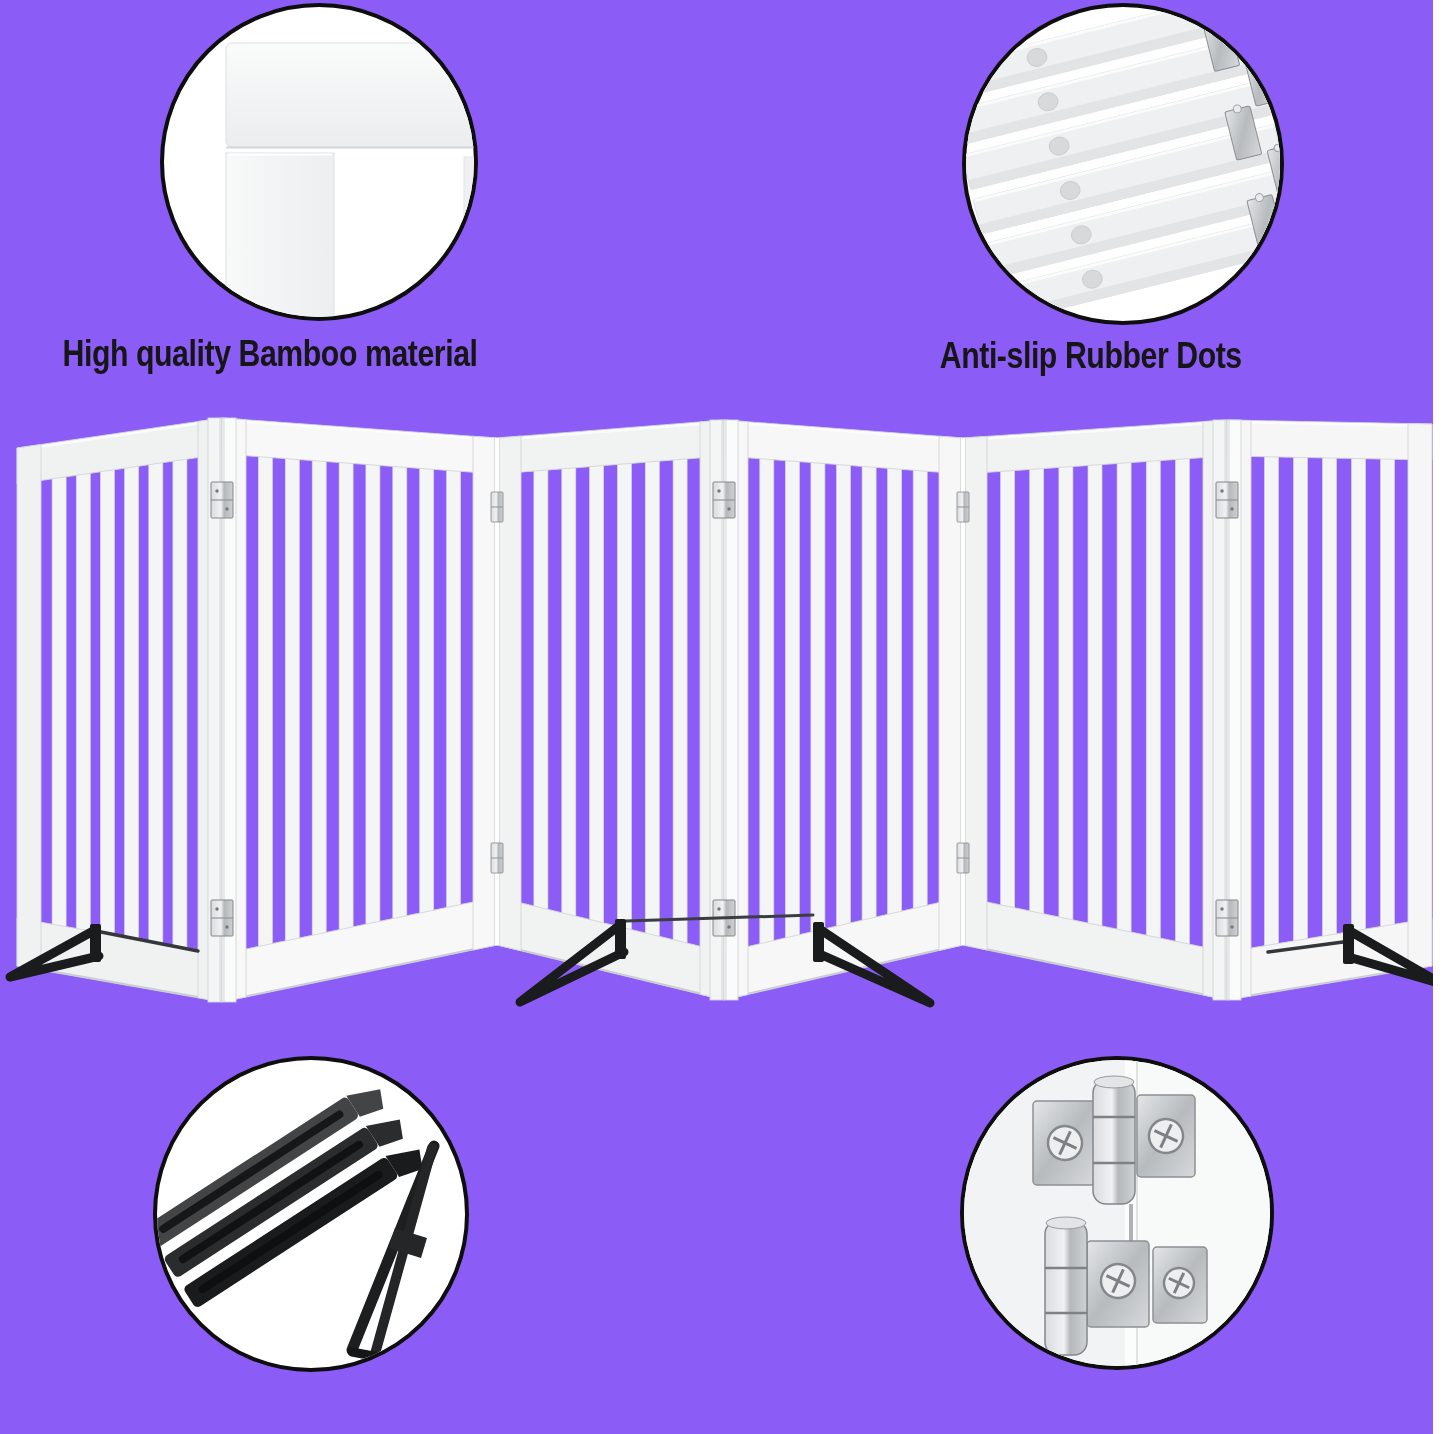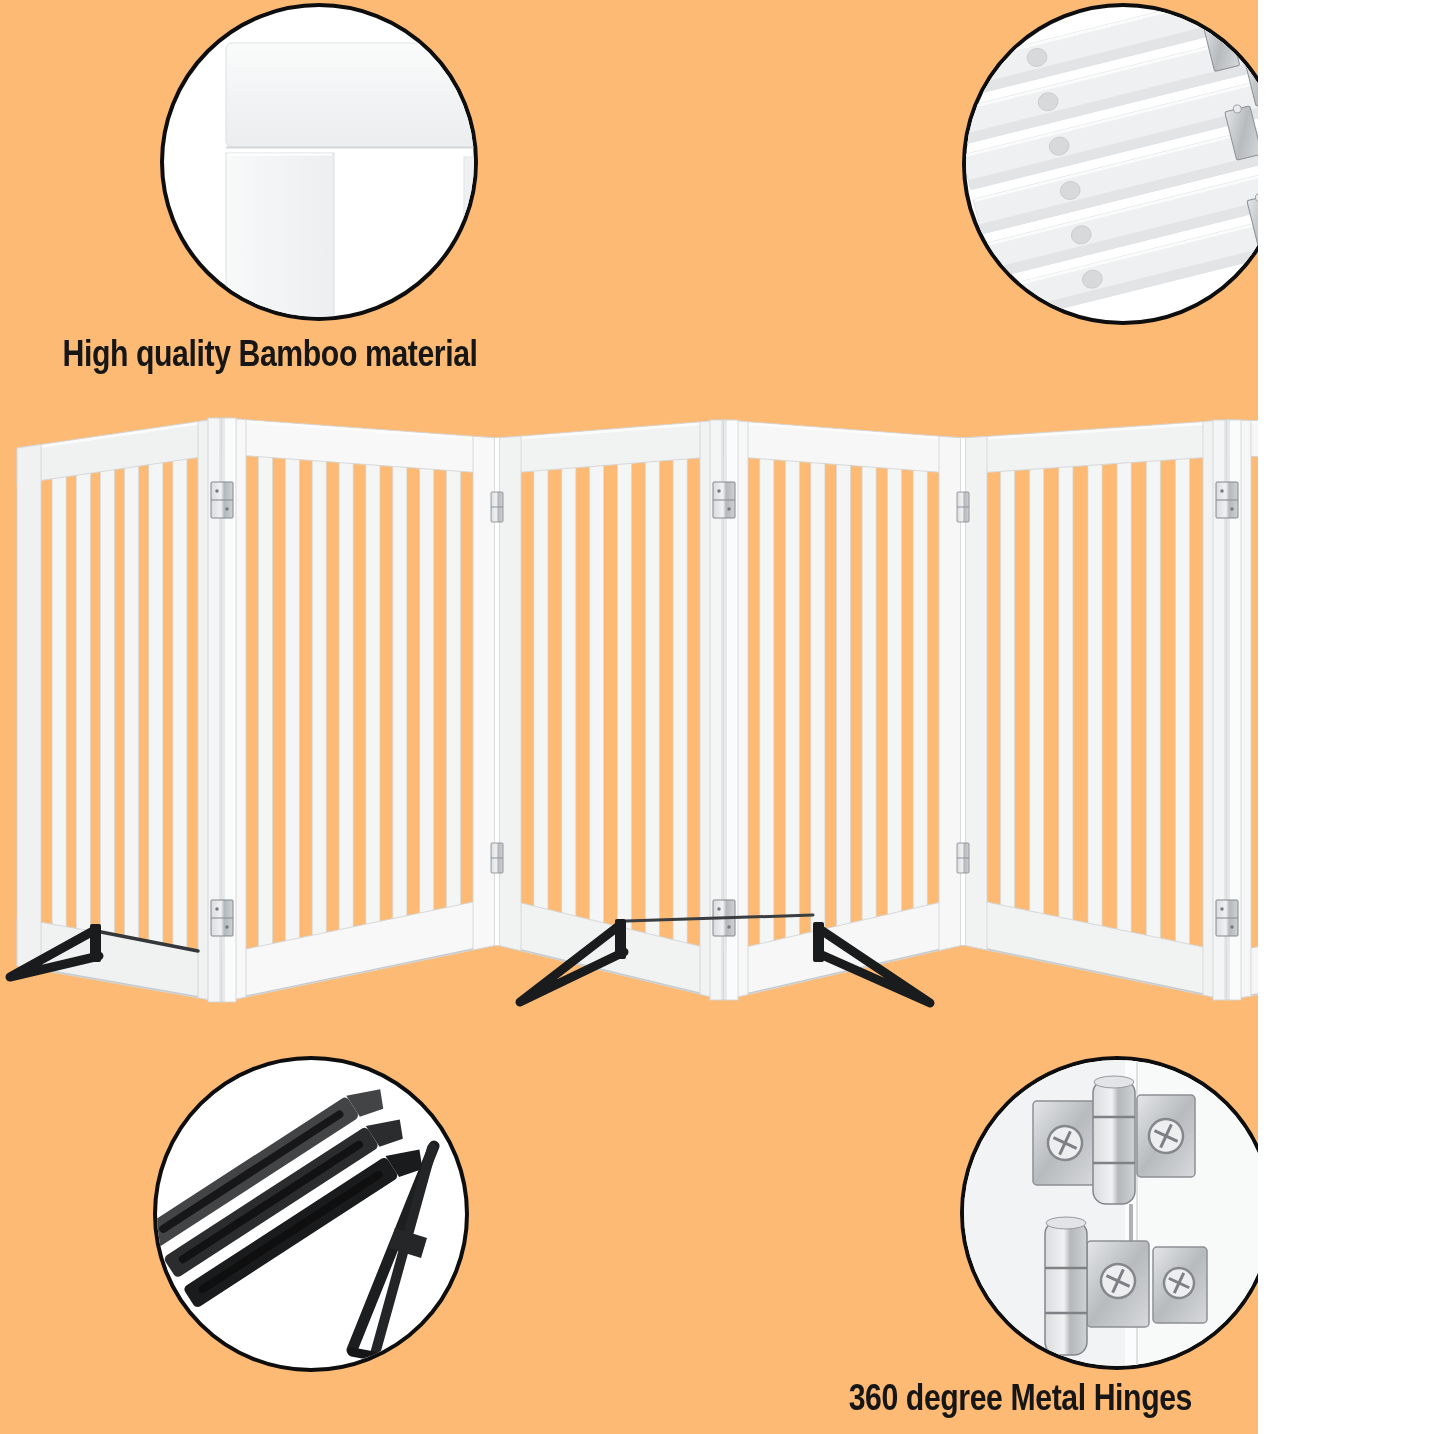--- a/index.html
+++ b/index.html
@@ -1,16 +1,16 @@
 <!DOCTYPE html>
 <html><head>
 <meta charset="utf-8">
 <style>
   html,body{margin:0;padding:0;background:#ffffff;}
-  .canvas{position:relative;width:1258px;height:1434px;background:#fdba74;overflow:hidden;
+  .canvas{position:relative;width:1433px;height:1434px;background:#8b5cf6;overflow:hidden;
           font-family:"Liberation Sans",sans-serif;}
   .inset{position:absolute;border:4px solid #0e0e0e;border-radius:50%;overflow:hidden;
          background:#ffffff;box-sizing:border-box;}
   .inset svg{display:block;width:100%;height:100%;}
   .flabel{position:absolute;text-align:center;font-weight:bold;font-size:36px;color:#161616;
           letter-spacing:-0.5px;white-space:nowrap;line-height:42px;}
   .flabel span{display:inline-block;transform:scaleX(0.84);}
   #gate-wrap{position:absolute;left:0;top:400px;width:1445px;height:640px;}
   #gate-wrap svg{display:block;width:100%;height:100%;}
 </style>
@@ -107,20 +107,23 @@
           <rect x="144" y="-70" width="22" height="46" rx="2" fill="url(#i2d)" stroke="#8b8f93"></rect>
           <circle cx="155" cy="-70" r="3.5" fill="#e8eaeb" stroke="#9ca0a4"></circle>
           <rect x="144" y="22" width="22" height="46" rx="2" fill="url(#i2d)" stroke="#8b8f93"></rect>
           <circle cx="155" cy="22" r="3.5" fill="#e8eaeb" stroke="#9ca0a4"></circle>
         </g>
       </svg>
   </div>
 
   <div class="flabel" style="left:23px;top:333px;width:440px;">
     <span>High quality Bamboo material</span>
+  </div>
+  <div class="flabel" style="left:871px;top:335px;width:440px;">
+    <span>Anti-slip Rubber Dots</span>
   </div>
 
   <div id="gate-wrap">
     <svg id="gate" viewBox="0 400 1445 640">
         <defs>
 <linearGradient id="gs" x1="0" y1="0" x2="1" y2="0">
  <stop offset="0" stop-color="#dadcde"></stop>
             <stop offset="0.45" stop-color="#f0f1f2"></stop>
  <stop offset="0.6" stop-color="#b4b8bb"></stop>
             <stop offset="1" stop-color="#cfd2d4"></stop>
@@ -376,17 +379,14 @@
           <line x1="1" y1="55.25" x2="1" y2="80.75" stroke="#7c8084" stroke-width="3"></line>
         </g>
         <g transform="rotate(25 62 70)">
           <circle cx="62" cy="70" r="15" fill="#eceeef" stroke="#84888c" stroke-width="2.5"></circle>
           <line x1="50.75" y1="70" x2="73.25" y2="70" stroke="#7c8084" stroke-width="3"></line>
           <line x1="62" y1="58.75" x2="62" y2="81.25" stroke="#7c8084" stroke-width="3"></line>
         </g>
       </svg>
   </div>
 
-  <div class="flabel" style="left:800px;top:1377px;width:440px;">
-    <span>360 degree Metal Hinges</span>
-  </div>
 
 </div>
 
 </body></html>

